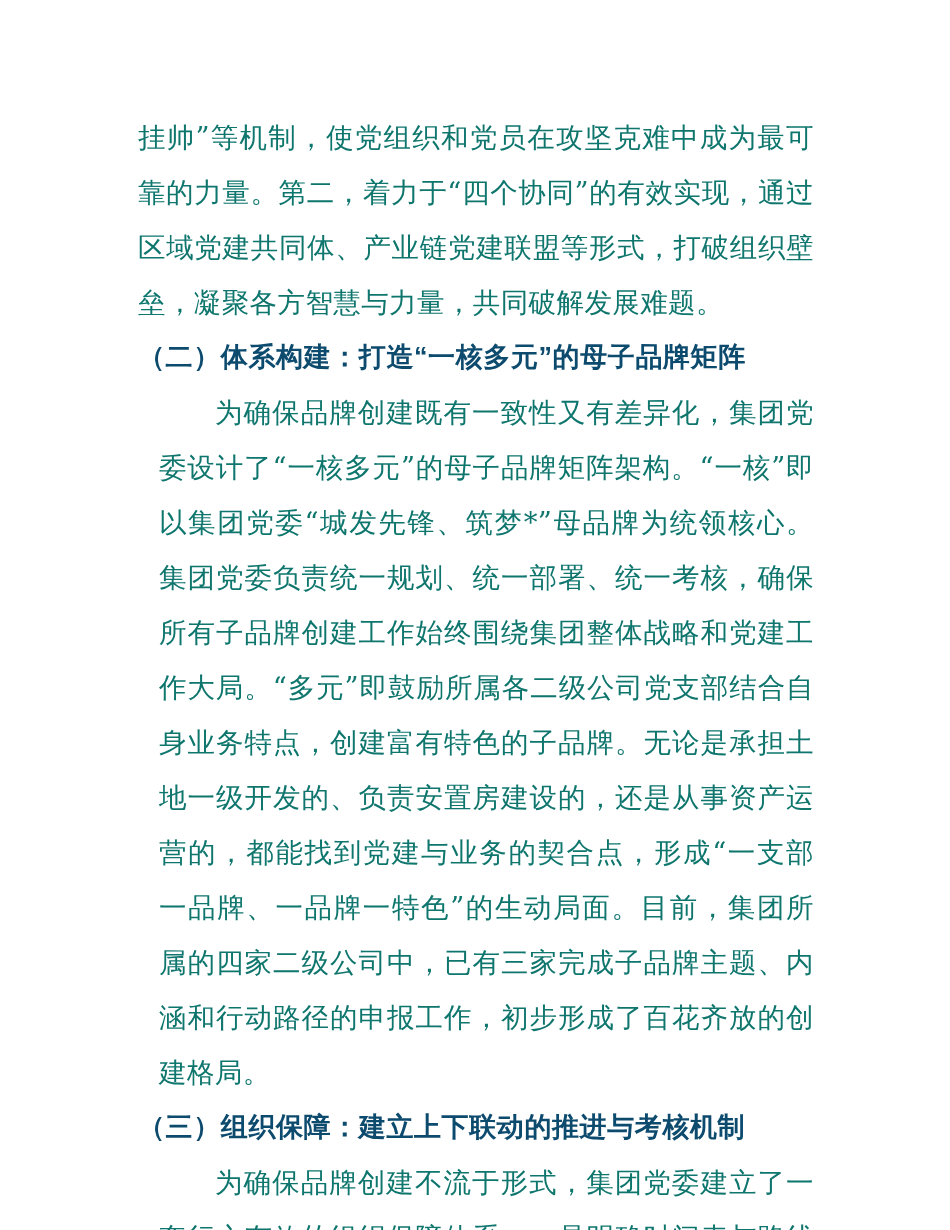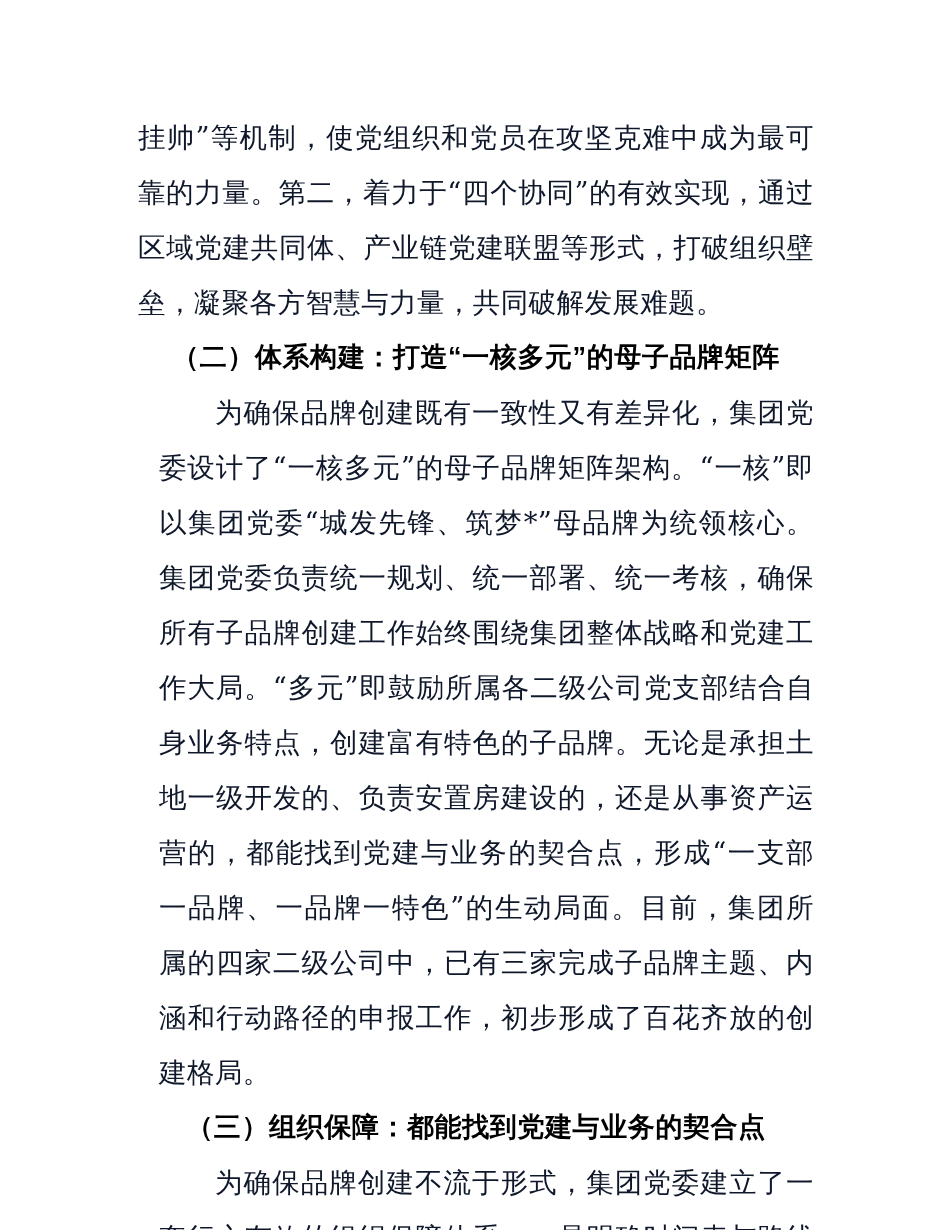--- a/index.html
+++ b/index.html
@@ -23,56 +23,56 @@
   .content {
     position: absolute;
     left: 138px;
     top: 0px;
     width: 676px;
   }
   .para {
     font-family: "DejaVu Serif", "Liberation Serif", serif;
     font-size: 27.5px;
     line-height: 55px;
-    color: #0f172a;
+    color: #0f766e;
     text-align: justify;
     text-align-last: left;
     text-justify: inter-character;
     letter-spacing: 0.4px;
     margin: 0;
     white-space: normal;
     word-break: break-all;
     font-weight: 400;
   }
   .para.indent {
     text-indent: 56px;
     margin-left: 21px;
   }
   .heading {
     font-family: "Liberation Sans", "DejaVu Sans", sans-serif;
     font-size: 27px;
     line-height: 55px;
     font-weight: 700;
-    color: #000000;
-    text-align: center;
+    color: #0c4a6e;
+    text-align: left;
     letter-spacing: 0.6px;
     margin: 0;
   }
   .spacer-top-1 { height: 110px; }
 </style>
 </head>
 <body>
 
 <div class="page">
   <div class="content">
     <div class="spacer-top-1"></div>
 
     <p class="para">挂帅”等机制，使党组织和党员在攻坚克难中成为最可靠的力量。第二，着力于“四个协同”的有效实现，通过区域党建共同体、产业链党建联盟等形式，打破组织壁垒，凝聚各方智慧与力量，共同破解发展难题。</p>
 
     <h2 class="heading">（二）体系构建：打造“一核多元”的母子品牌矩阵</h2>
 
     <p class="para indent">为确保品牌创建既有一致性又有差异化，集团党委设计了“一核多元”的母子品牌矩阵架构。“一核”即以集团党委“城发先锋、筑梦*”母品牌为统领核心。集团党委负责统一规划、统一部署、统一考核，确保所有子品牌创建工作始终围绕集团整体战略和党建工作大局。“多元”即鼓励所属各二级公司党支部结合自身业务特点，创建富有特色的子品牌。无论是承担土地一级开发的、负责安置房建设的，还是从事资产运营的，都能找到党建与业务的契合点，形成“一支部一品牌、一品牌一特色”的生动局面。目前，集团所属的四家二级公司中，已有三家完成子品牌主题、内涵和行动路径的申报工作，初步形成了百花齐放的创建格局。</p>
 
-    <h2 class="heading">（三）组织保障：都能找到党建与业务的契合点</h2>
+    <h2 class="heading">（三）组织保障：建立上下联动的推进与考核机制</h2>
 
     <p class="para indent">为确保品牌创建不流于形式，集团党委建立了一套行之有效的组织保障体系。一是明确时间表与路线图。方案要求各基</p>
   </div>
 </div>
 
 </body></html>

